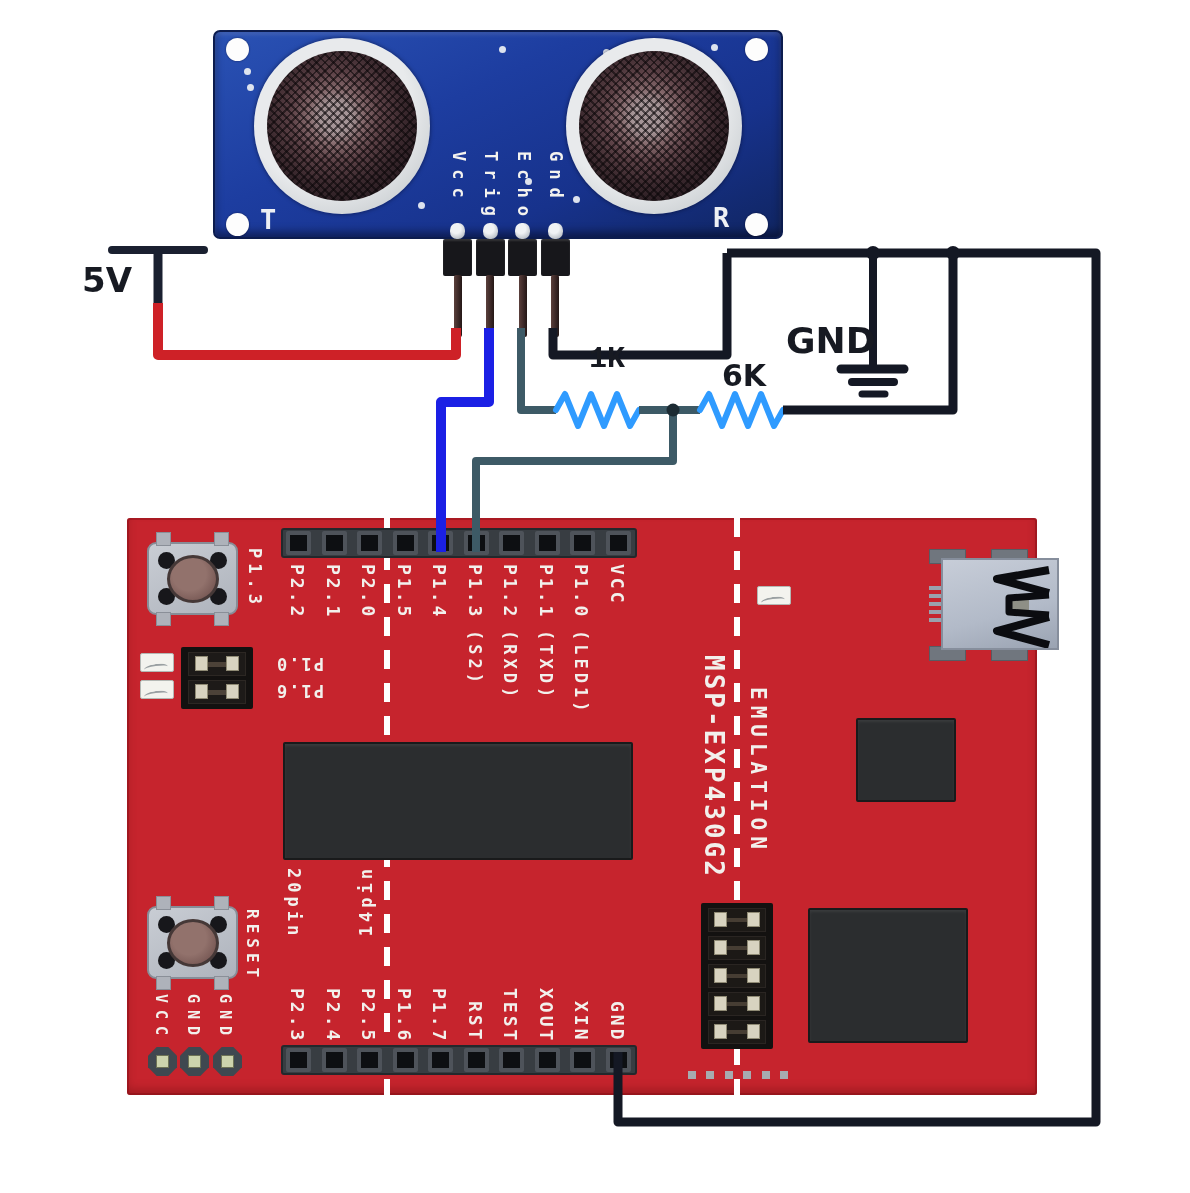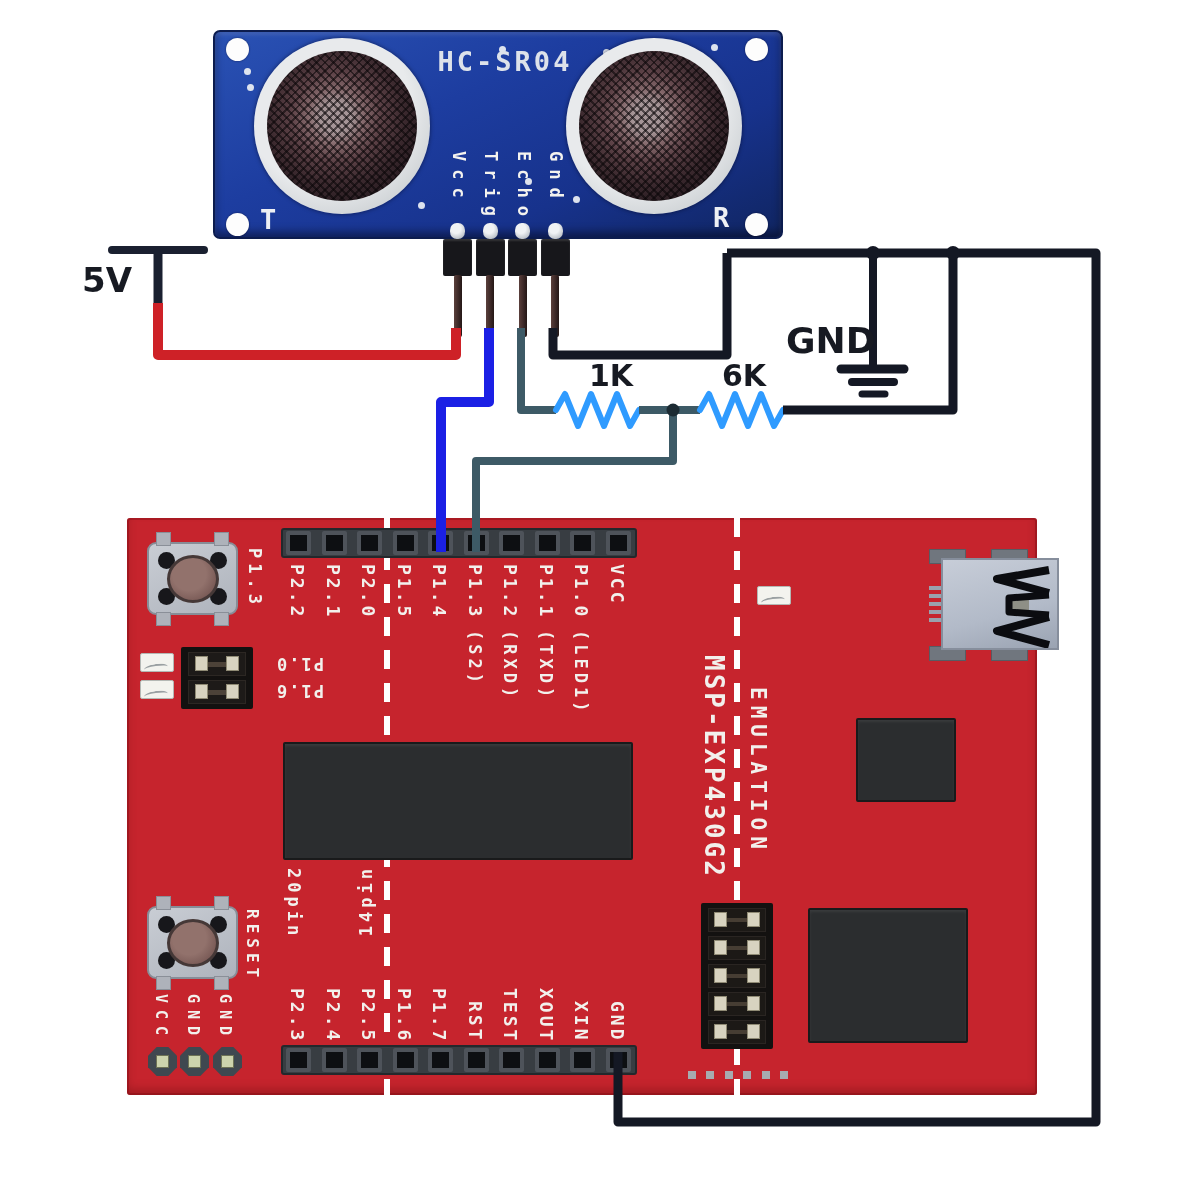--- a/index.html
+++ b/index.html
@@ -109,21 +109,20 @@
     <div class="hole" style="left:530px;top:181px;"></div>
     <div class="sdot" style="left:284px;top:14px;"></div>
     <div class="sdot" style="left:388px;top:17px;"></div>
     <div class="sdot" style="left:29px;top:36px;"></div>
     <div class="sdot" style="left:32px;top:52px;"></div>
     <div class="sdot" style="left:203px;top:170px;"></div>
     <div class="sdot" style="left:358px;top:164px;"></div>
     <div class="sdot" style="left:310px;top:146px;"></div>
     <div class="sdot" style="left:496px;top:12px;"></div>
 
-    <div id="sensor-title" class="abs">HC-SR04</div>
 
     <div class="transducer" style="left:39px;">
       <div class="mesh"></div>
     </div>
     <div class="transducer" style="left:351px;">
       <div class="mesh"></div>
     </div>
 
     <div class="tr-label" style="left:45px;top:172px;">T</div>
     <div class="tr-label" style="left:498px;top:170px;">R</div>
@@ -343,16 +342,16 @@
       <path d="M862 394 H885" stroke="#141824" stroke-width="7" stroke-linecap="round" fill="none"></path>
     </g>
 
     <circle cx="673" cy="410" r="6.5" fill="#1c2b33"></circle>
     <circle cx="873" cy="253" r="7" fill="#141824"></circle>
     <circle cx="953" cy="253" r="7" fill="#141824"></circle>
   </svg>
 
   <div class="anno" style="left:82px;top:260px;font-size:34px;">5V</div>
   <div class="anno" style="left:786px;top:320px;font-size:36px;">GND</div>
-  <div class="anno" style="left:589px;top:358px;font-size:30px;">1K</div>
+  <div class="anno" style="left:589px;top:342px;font-size:30px;font-family:Liberation Mono, monospace;">1K</div>
   <div class="anno" style="left:722px;top:358px;font-size:30px;">6K</div>
 
 </div>
 
 </body></html>

